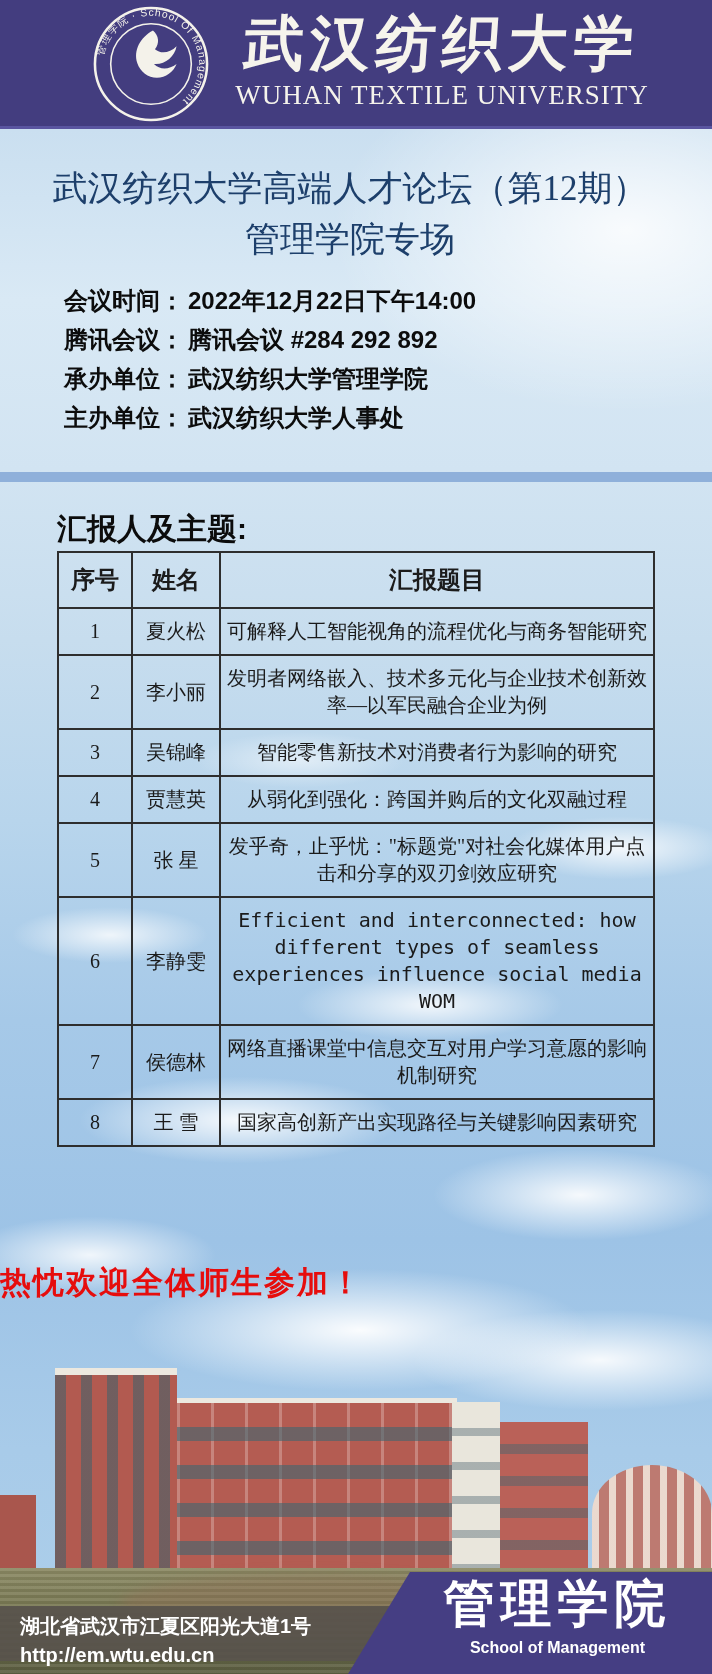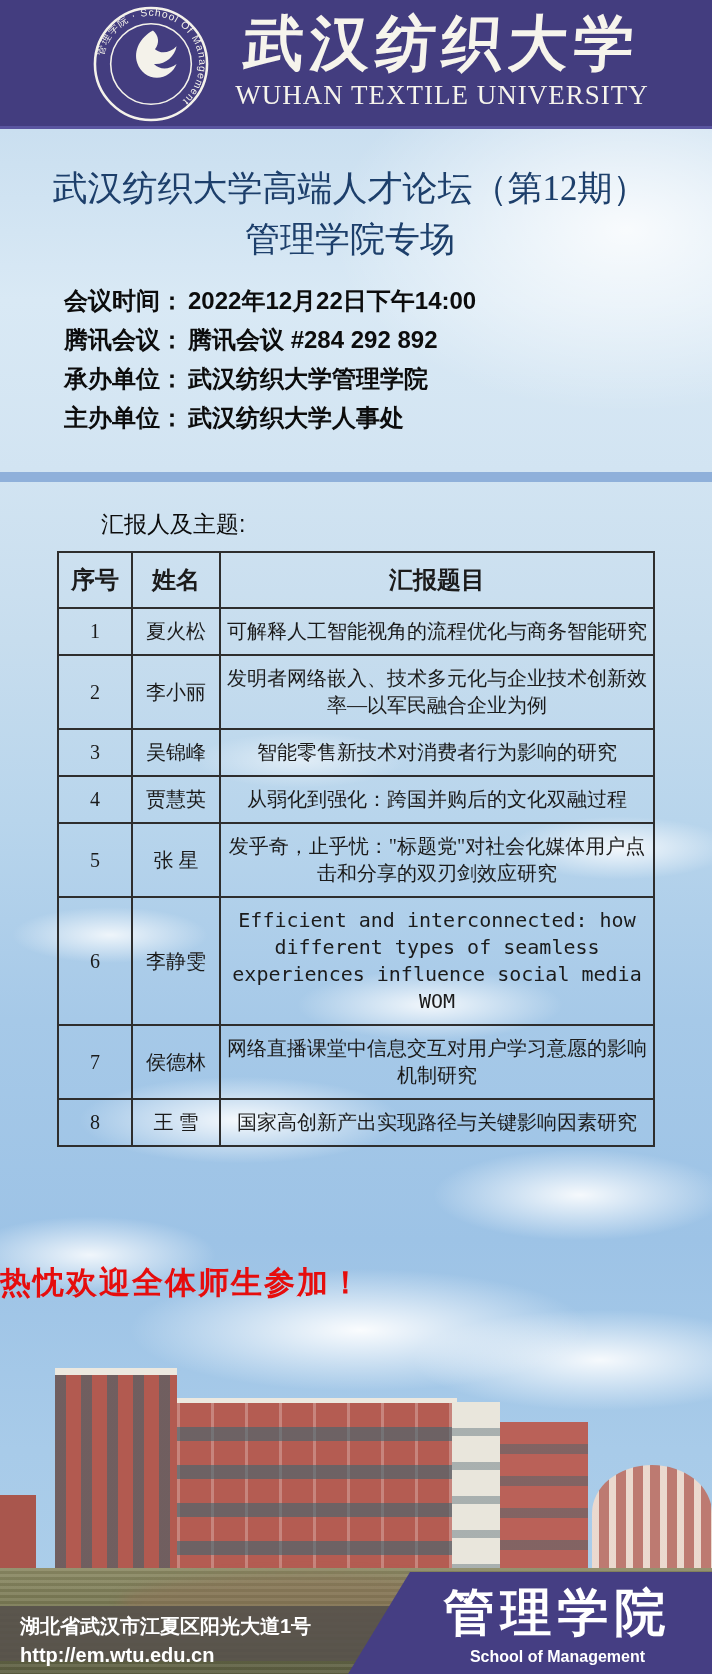--- a/index.html
+++ b/index.html
@@ -20,21 +20,21 @@
   
   .title-block{position:absolute;top:163px;left:0;width:700px;text-align:center;
     font-family:"Liberation Serif",serif;color:#1d3f6b;font-size:35px;line-height:51px;}
   
   .info-block{position:absolute;top:281px;left:64px;font-weight:bold;color:#0c0c0c;font-size:24px;}
   .info-line{display:flex;line-height:39px;white-space:nowrap;align-items:center;}
   .info-line .lbl{margin-right:4px;}
   
   .divider{position:absolute;top:472px;left:0;width:712px;height:10px;background:#8fb0da;}
   
-  .sec-heading{position:absolute;top:509px;left:57px;font-weight:normal;font-size:23px;color:#0c0c0c;margin-left:44px;}
+  .sec-heading{position:absolute;top:509px;left:57px;font-weight:bold;font-size:30px;color:#0c0c0c;}
   table.report{position:absolute;top:551px;left:57px;width:598px;border-collapse:collapse;
     font-family:"Liberation Serif",serif;color:#1b1b1b;}
   table.report th,table.report td{border:2px solid #2e2e2e;text-align:center;vertical-align:middle;padding:9px 5px;}
   table.report th{font-size:24px;font-weight:bold;height:36px;}
   table.report td{font-size:20px;line-height:1.35;}
   td.c-no{width:62px;}
   td.c-name{width:76px;white-space:nowrap;}
   td.mono{font-family:"DejaVu Sans Mono",monospace;font-size:18px;line-height:1.3;}
   
   .welcome{position:absolute;top:1262px;left:0;width:712px;text-align:left;
@@ -79,21 +79,21 @@
     background:repeating-linear-gradient(180deg,rgba(255,255,255,.08) 0 3px,rgba(0,0,0,.06) 3px 6px),
     linear-gradient(180deg,#8c8a64 0%,#74744f 45%,#5c5e41 100%);}
   .lake-reflect{left:120px;top:284px;width:380px;height:60px;border-radius:50%;filter:blur(6px);
     background:rgba(150,110,85,.35);}
   
   .addr-bar{position:absolute;left:0;top:1606px;width:424px;height:55px;
     background:rgba(88,82,76,.92);color:#fff;font-weight:bold;font-size:20px;padding:6px 0 0 20px;box-sizing:border-box;}
   .addr-bar div{line-height:29px;white-space:nowrap;}
   .school-banner{position:absolute;left:348px;top:1572px;width:364px;height:102px;background:#453e83;
     clip-path:polygon(62px 0,364px 0,364px 102px,0 102px);color:#fff;text-align:center;box-sizing:border-box;padding-left:55px;}
-  .school-cn{font-size:51px;line-height:60px;font-weight:bold;letter-spacing:6px;margin-top:11px;white-space:nowrap;text-align:center;}
+  .school-cn{font-size:51px;line-height:60px;font-weight:bold;letter-spacing:6px;margin-top:2px;white-space:nowrap;text-align:center;}
   .school-en{font-size:16px;line-height:28px;font-weight:bold;white-space:nowrap;}
 </style>
 </head>
 <body>
 
 <div class="page">
   <div class="sheen"></div>
   <div class="clouds"></div>
 
   <div class="campus">

